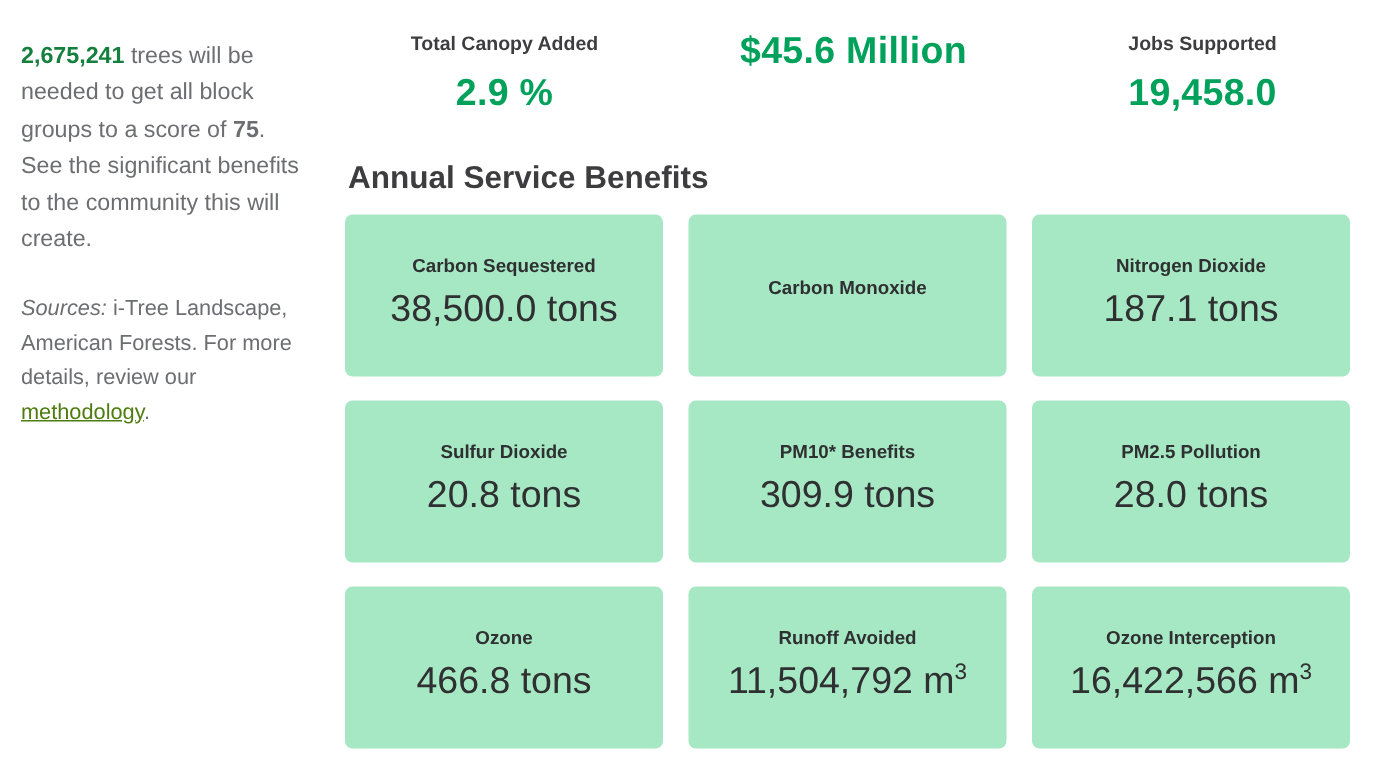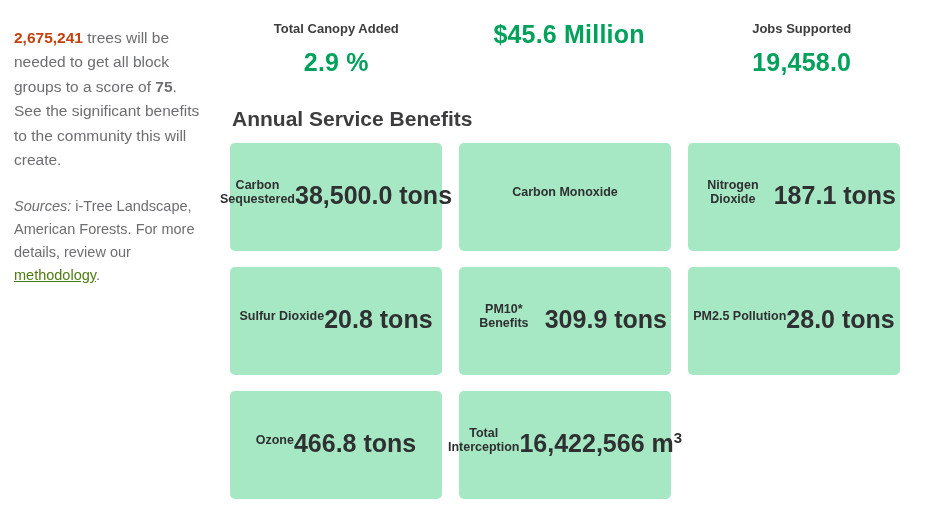--- a/index.html
+++ b/index.html
@@ -27,21 +27,21 @@
     padding: 26px 22px 0 14px;
     flex: 0 0 230px;
   }
   .narrative {
     font-size: 15.5px;
     line-height: 1.58;
     color: #6d6e71;
     margin: 0 0 22px 0;
   }
   .narrative .hl {
-    color: #c2410c;
+    color: #15803d;
     font-weight: bold;
   }
   .narrative .hl-dark {
     color: #6d6e71;
     font-weight: bold;
   }
   .sources {
     font-size: 14.5px;
     line-height: 1.58;
     color: #6d6e71;
@@ -97,38 +97,37 @@
     display: grid;
     grid-template-columns: repeat(3, 212px);
     column-gap: 17px;
     row-gap: 16px;
   }
   .card {
     background: #a6e7c4;
     border-radius: 5px;
     height: 108px;
     display: flex;
-    flex-direction: row;
+    flex-direction: column;
     align-items: center;
     justify-content: center;
     padding: 6px 4px 8px;
   }
   .card-label {
     font-size: 12.5px;
     font-weight: bold;
     color: #2f3031;
     margin-bottom: 8px;
     text-align: center;
   }
   .card-value {
     font-size: 25px;
     color: #2f3031;
     text-align: right;
     white-space: nowrap;
-    font-weight: bold;
   }
   .card-value .unit {
     font-size: 25px;
   }
   .card-value sup {
     font-size: 15px;
     vertical-align: super;
     line-height: 0;
   }
 </style>
@@ -193,21 +192,25 @@
       <div class="card">
         <div class="card-label">PM2.5 Pollution</div>
         <div class="card-value"><span>28.0</span><span class="unit"> tons</span></div>
       </div>
 
       <div class="card">
         <div class="card-label">Ozone</div>
         <div class="card-value"><span>466.8</span><span class="unit"> tons</span></div>
       </div>
 
-
-      <div class="card">
-        <div class="card-label">Total Interception</div>
+      <div class="card">
+        <div class="card-label">Runoff Avoided</div>
+        <div class="card-value"><span>11,504,792</span><span class="unit"> m</span><sup>3</sup></div>
+      </div>
+
+      <div class="card">
+        <div class="card-label">Ozone Interception</div>
         <div class="card-value"><span>16,422,566</span><span class="unit"> m</span><sup>3</sup></div>
       </div>
 
     </div>
   </div>
 </div>
 
 </body></html>

